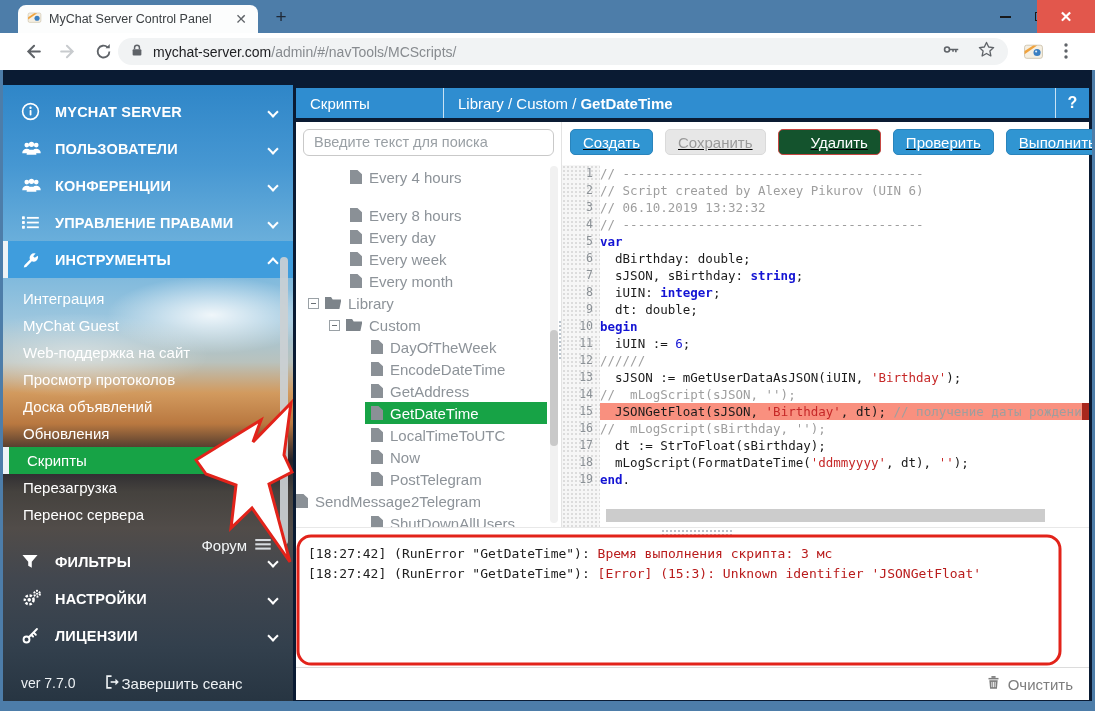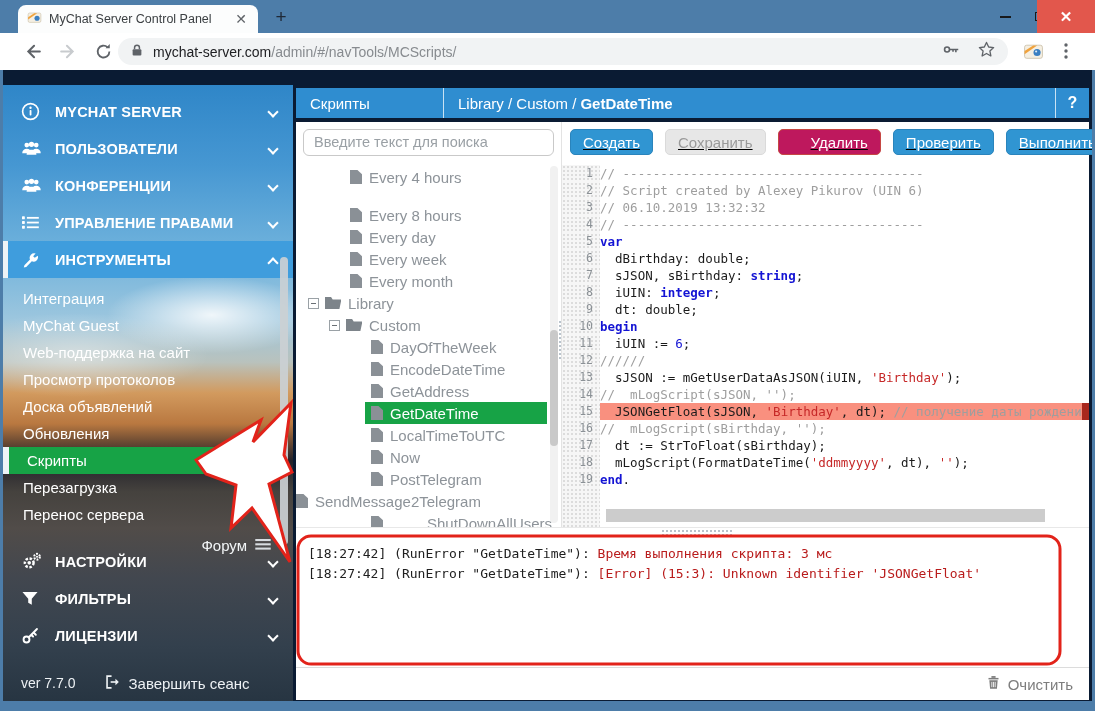--- a/index.html
+++ b/index.html
@@ -47,21 +47,21 @@
   .chev { width:8px; height:8px; border-right:2px solid #fff; border-bottom:2px solid #fff; transform:rotate(45deg); margin-left:auto; flex:none; }
   .chev.up { transform:rotate(225deg); margin-top:6px; }
   .sb-sub { padding-top:7px; }
   .sb-item { height:27px; display:flex; align-items:center; padding-left:20px; font-size:15px; position:relative; white-space:nowrap; }
   .sb-item.active { background:#17a346; box-shadow:inset 6px 0 0 #eef3f6; margin-right:26px; padding-left:24px; }
   .sb-scrollbar { position:absolute; right:5px; top:172px; width:8px; height:288px; background:#cbd0d4; border-radius:4px; opacity:.92; }
   .forum { position:absolute; top:452px; right:22px; display:flex; align-items:center; gap:8px; font-size:15px; color:#f2f5f7; }
   .sb-bottom { position:absolute; top:458px; left:0; right:0; }
   .sb-footer { position:absolute; bottom:0; left:0; right:0; height:36px; display:flex; align-items:center;
                padding:0 18px; font-size:14px; color:#edf1f4; }
-  .sb-footer .logout { display:flex; align-items:center; gap:7px; margin-left:28px; font-size:15px; }
+  .sb-footer .logout { display:flex; align-items:center; margin-left:28px; font-size:15px; }
 
   
   .main { position:absolute; left:293px; right:3px; top:18px; bottom:1px; display:flex; flex-direction:column; }
   .m-header { height:30px; background:#2f8dd0; display:flex; align-items:stretch; color:#fff; flex:none; }
   .mh-title { width:148px; display:flex; align-items:center; padding-left:14px; font-size:15px;
               border-right:1px solid rgba(255,255,255,.75); }
   .mh-crumb { flex:1; display:flex; align-items:center; padding-left:14px; font-size:15px; gap:4px; }
   .mh-crumb b { font-weight:bold; }
   .mh-help { width:34px; border-left:1px solid rgba(255,255,255,.75); display:flex; align-items:center;
              justify-content:center; font-weight:bold; font-size:16px; }
@@ -71,21 +71,21 @@
   .p-top { height:40px; flex:none; display:flex; align-items:center; }
   .search-cell { width:266px; height:100%; flex:none; display:flex; align-items:center; padding:0 7px;
                  border-right:1px solid #e3e3e3; }
   .search-cell input { width:100%; height:27px; border:1px solid #c9c9c9; border-radius:6px; padding:0 10px;
                        font-size:14.5px; color:#555; font-family:"Liberation Sans",sans-serif; outline:none; }
   .search-cell input::placeholder { color:#9aa0a5; }
   .btn-row { flex:1; display:flex; align-items:flex-start; gap:12px; padding-left:8px;text-decoration:underline; }
   .btn { height:26px; padding:0 12px; border-radius:5px; font-size:15px; color:#fff; border:1px solid transparent;
          font-family:"Liberation Sans",sans-serif; }
   .btn.blue { background:#3095d2; border-color:#2a84bc; }
-  .btn.red { background:#be185d; border-color:#c64743;padding-left:32px; }
+  .btn.red { background:#14532d; border-color:#c64743;padding-left:32px; }
   .btn.disabled { background:#e7e7e7; border-color:#dadada; color:#9a9a9a; }
   .info-i { margin-left:auto; margin-right:15px; font-family:"DejaVu Serif",serif; font-weight:bold;
             font-size:18px; color:#3d4247; }
 
   .p-mid { flex:1; display:flex; min-height:0; }
   .tree { width:266px; flex:none; border-right:1px solid #e3e3e3; position:relative; overflow:hidden; padding-top:4px; }
   .trow { height:22px; display:flex; align-items:center; position:relative; }
   .trow .lbl { font-size:15px; color:#8d9399; margin-left:7px; position:relative; z-index:1; white-space:nowrap; }
   .trow.sel .lbl { color:#fff; }
   .tband { position:absolute; top:0; bottom:0; right:14px; background:#17a346; z-index:0; }
@@ -301,37 +301,37 @@
             <g fill="#d8dce0">
               <rect x="0" y="0" width="18" height="2.4"></rect>
               <rect x="0" y="5" width="18" height="2.4"></rect>
               <rect x="0" y="10" width="18" height="2.4"></rect>
             </g>
           </svg></span>
     </div>
     <div class="sb-bottom" id="sb-bottom">
         <div class="sb-group">
           <span class="sb-gicon">
+            <svg viewBox="0 0 20 18" width="18" height="16">
+              <path fill="#fff" d="M1.5 1.2h17L12 8.8v6.7l-4-2.3V8.8z"></path>
+            </svg>
+          </span>
+          <span class="sb-glabel">ФИЛЬТРЫ</span>
+          <span class="chev"></span>
+        </div>
+        <div class="sb-group">
+          <span class="sb-gicon">
             <svg viewBox="0 0 22 20" width="21" height="19">
               <circle cx="8.6" cy="11.4" r="4.6" fill="none" stroke="#fff" stroke-width="2.6" stroke-dasharray="2.6 1.7"></circle>
               <circle cx="8.6" cy="11.4" r="1.9" fill="#fff"></circle>
               <circle cx="16.8" cy="5" r="3" fill="none" stroke="#fff" stroke-width="2.2" stroke-dasharray="1.9 1.3"></circle>
               <circle cx="16.8" cy="5" r="1.1" fill="#fff"></circle>
             </svg>
           </span>
           <span class="sb-glabel">НАСТРОЙКИ</span>
-          <span class="chev"></span>
-        </div>
-        <div class="sb-group">
-          <span class="sb-gicon">
-            <svg viewBox="0 0 20 18" width="18" height="16">
-              <path fill="#fff" d="M1.5 1.2h17L12 8.8v6.7l-4-2.3V8.8z"></path>
-            </svg>
-          </span>
-          <span class="sb-glabel">ФИЛЬТРЫ</span>
           <span class="chev"></span>
         </div>
         <div class="sb-group">
           <span class="sb-gicon">
             <svg viewBox="0 0 20 20" width="19" height="19">
               <circle cx="5.8" cy="14.2" r="3.1" fill="none" stroke="#fff" stroke-width="2"></circle>
               <path d="M8.2 11.8L16.8 3.2M13.2 6.8l2.4 2.4M10.8 9.2l1.9 1.9" stroke="#fff" stroke-width="2" fill="none" stroke-linecap="round"></path>
             </svg>
           </span>
           <span class="sb-glabel">ЛИЦЕНЗИИ</span>
@@ -437,21 +437,21 @@
               <span class="lbl">Now</span>
             </div>
             <div class="trow" style="padding-left: 75px;">
               <span class="ficon"></span>
               <span class="lbl">PostTelegram</span>
             </div>
             <div class="trow" style="">
               <span class="ficon"></span>
               <span class="lbl">SendMessage2Telegram</span>
             </div>
-            <div class="trow" style="padding-left: 75px; gap: 37px;">
+            <div class="trow" style="padding-left: 75px;">
               <span class="ficon"></span>
               <span class="lbl">ShutDownAllUsers</span>
             </div>
             <div class="trow" style="padding-left: 75px;">
               <span class="ficon"></span>
               <span class="lbl"></span>
             </div>
           </div>
         <div class="editor" id="editor">
 

